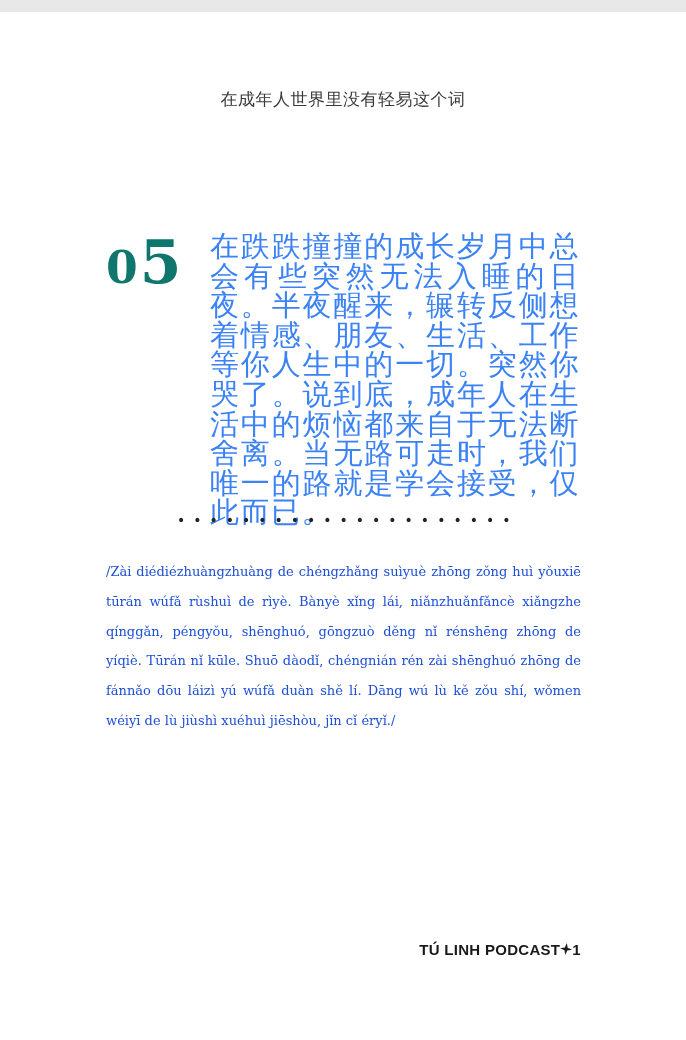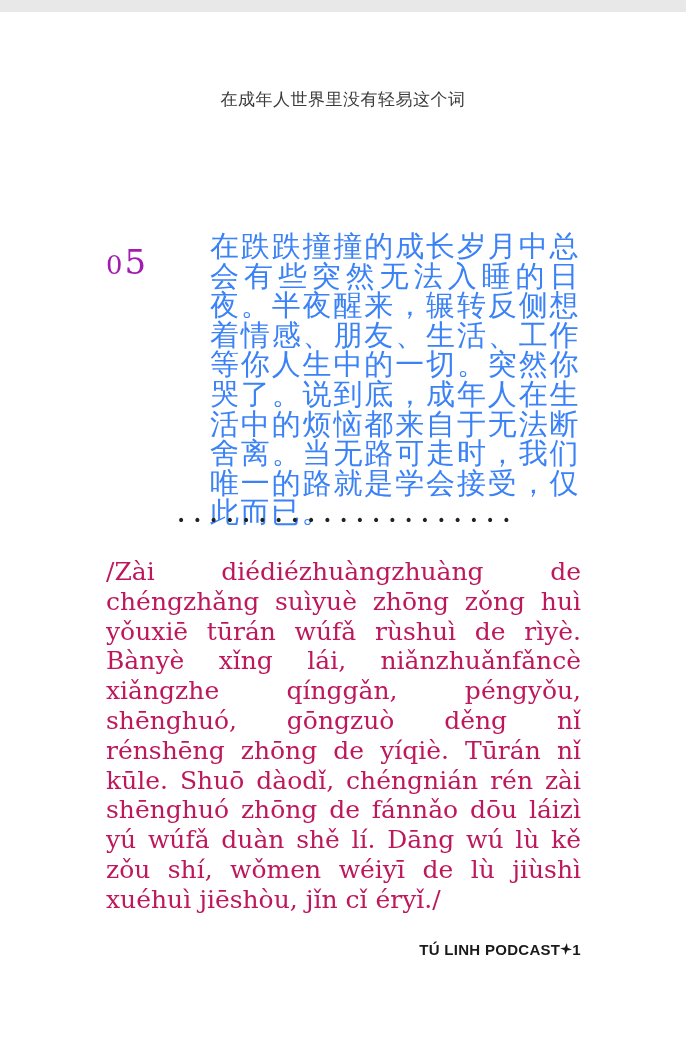--- a/index.html
+++ b/index.html
@@ -25,25 +25,25 @@
     letter-spacing: 0.5px;
     color: #3a3a3a;
     font-family: "DejaVu Serif", serif;
   }
 
   .chapter-number {
     position: absolute;
     left: 106px;
     top: 221px;
     font-family: "DejaVu Serif", serif;
-    font-weight: 400;
-    font-size: 34px;
+    font-weight: 700;
+    font-size: 60px;
     line-height: 58px;
     letter-spacing: 2px;
-    color: #a21caf;
+    color: #0f766e;
   }
   .chapter-number::first-letter { font-size: 0.76em; }
 
   .chinese-paragraph {
     position: absolute;
     left: 210px;
     top: 220px;
     width: 370px;
     font-family: Liberation Serif, serif;
     font-size: 29px;
@@ -66,24 +66,24 @@
     white-space: nowrap;
     overflow: hidden;
   }
 
   .pinyin-paragraph {
     position: absolute;
     left: 106px;
     top: 545px;
     width: 475px;
     font-family: "DejaVu Serif", serif;
-    font-size: 25px;
+    font-size: 13px;
     line-height: 29.8px;
     text-align: justify;
-    color: #be185d;
+    color: #1d4ed8;
   }
 
   .page-footer {
     position: absolute;
     top: 929px;
     right: 105px;
     display: flex;
     align-items: center;
     font-family: "Liberation Sans", sans-serif;
     font-weight: 700;

